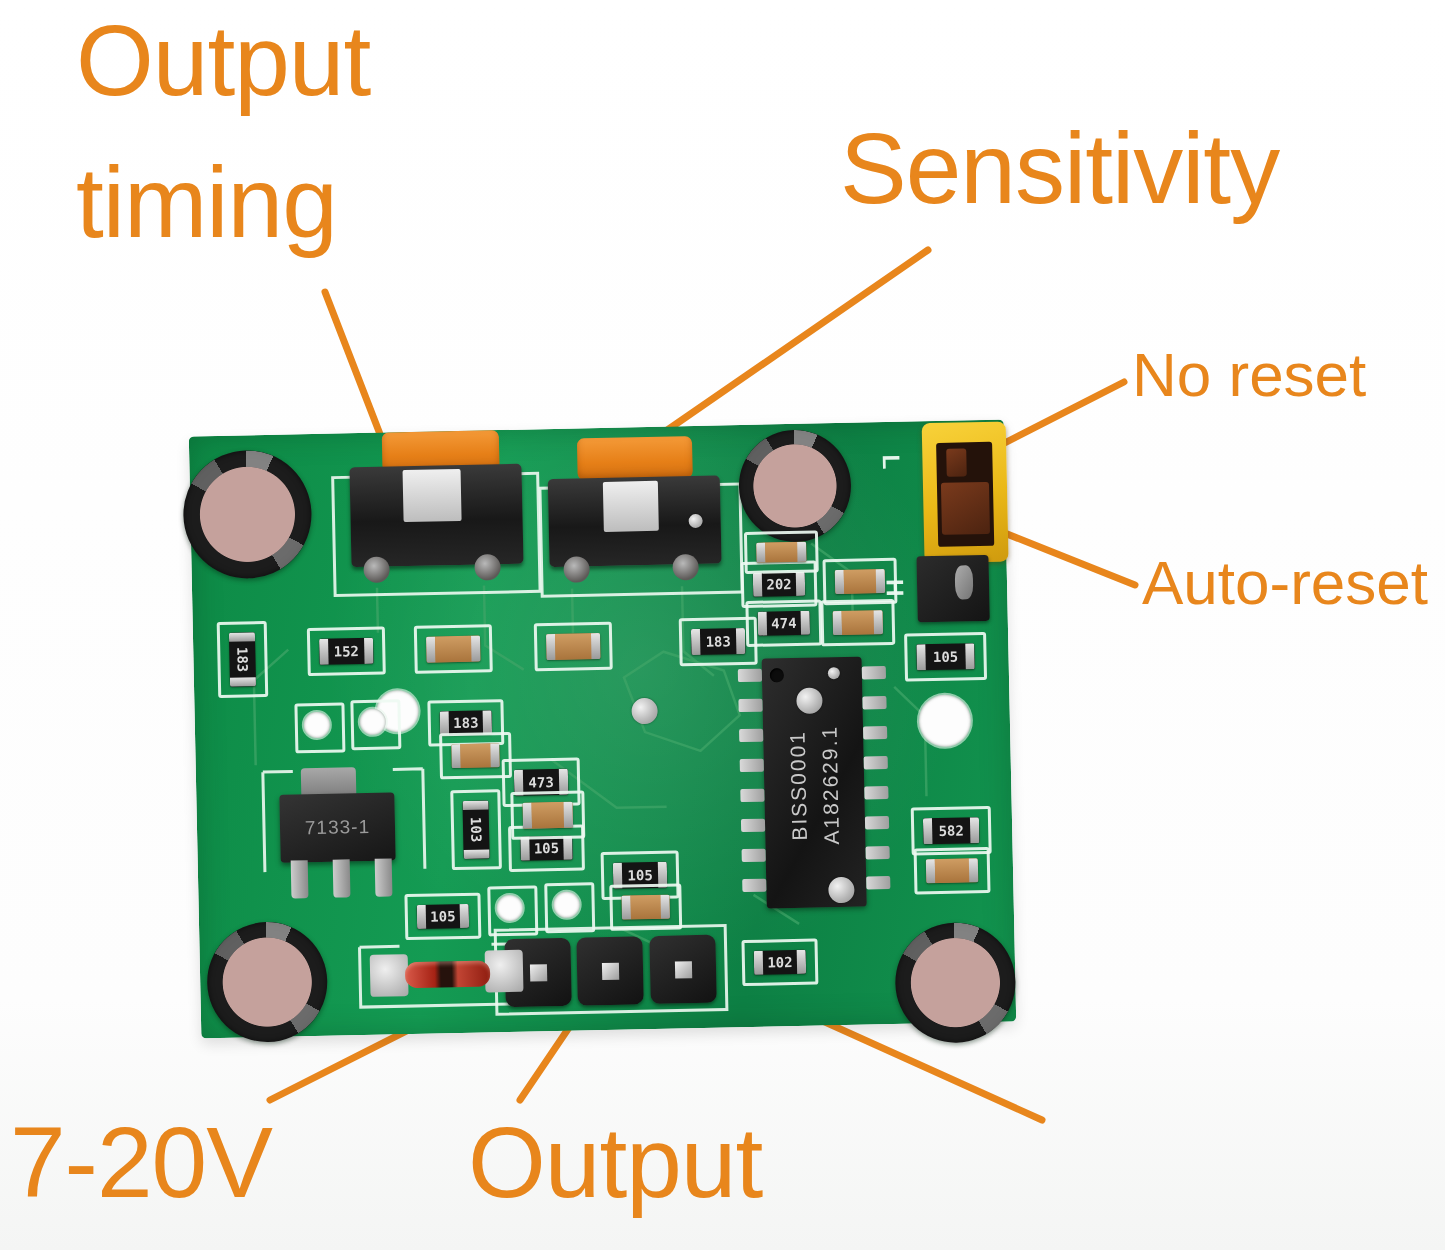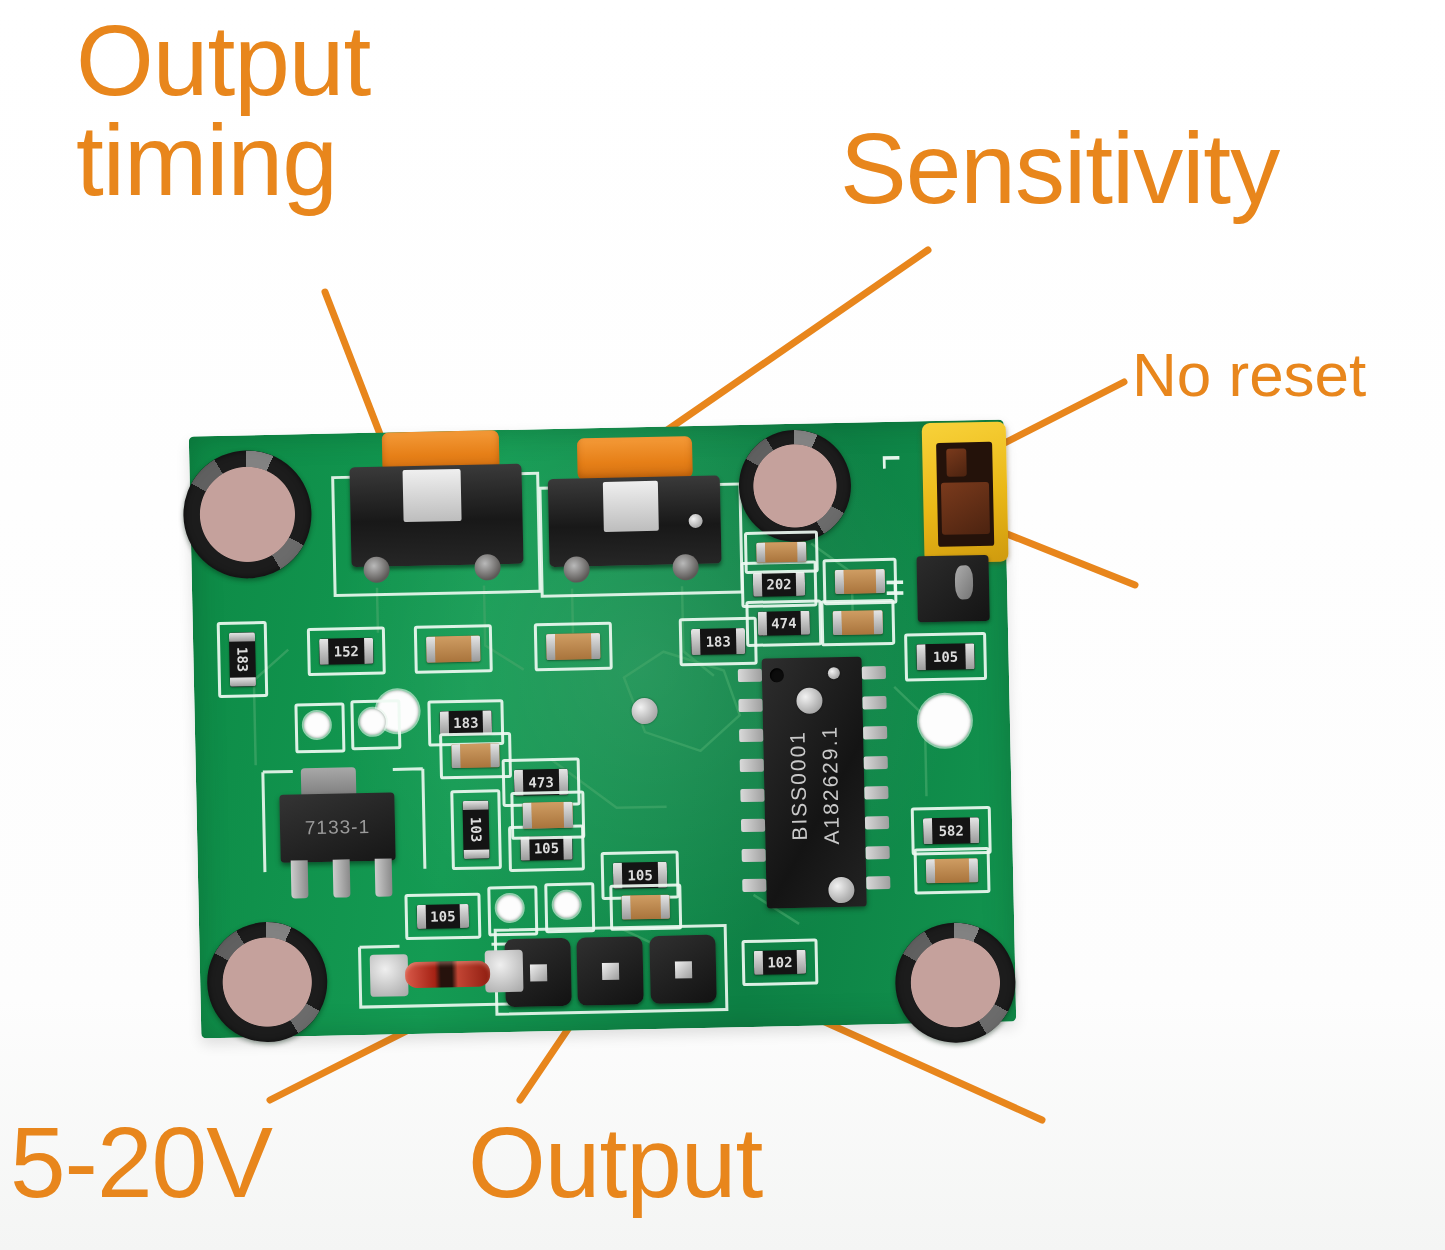--- a/index.html
+++ b/index.html
@@ -120,25 +120,26 @@
     <line class="ann-line" x1="928" y1="250" x2="663" y2="433" stroke="#E8861C"></line>
     <line class="ann-line" x1="987" y1="452" x2="1124" y2="382" stroke="#E8861C"></line>
     <line class="ann-line" x1="992" y1="528" x2="1135" y2="585" stroke="#E8861C"></line>
     <line class="ann-line" x1="543" y1="962" x2="270" y2="1100" stroke="#E8861C"></line>
     <line class="ann-line" x1="610" y1="967" x2="520" y2="1100" stroke="#E8861C"></line>
     <line class="ann-line" x1="683" y1="958" x2="1042" y2="1120" stroke="#E8861C"></line>
   </svg>
 
   <div class="lbl lbl-xl" style="left:76px;top:10px;">
     <span style="display:block;">Output</span>
-    <span style="display:block;">timing</span>
+    <span style="display:block;margin-top:42px;">timing</span>
   </div>
   <div class="lbl lbl-lg" style="left:1132px;top:344px;">No reset</div>
   <div class="lbl lbl-xl" style="left:840px;top:118px;">Sensitivity</div>
-  <div class="lbl lbl-xl" style="left:10px;top:1112px;">5-20V</div>
+  <div class="lbl lbl-lg" style="left:1142px;top:552px;">Auto-reset</div>
+  <div class="lbl lbl-xl" style="left:10px;top:1112px;">7-20V</div>
   <div class="lbl lbl-xl" style="left:468px;top:1112px;">Output</div>
 
   <div id="board">
 
     <svg id="trace-svg">
       <path class="trace" d="M185,155 L185,200 M292,155 L292,215 L330,240"></path>
       <path class="trace" d="M380,160 L380,205 M490,160 L490,225 L520,250"></path>
       <path class="trace" d="M430,250 L470,225 L530,245 L545,290 L505,325 L450,305 Z"></path>
       <path class="trace" d="M95,215 L60,245 L60,330"></path>
       <path class="trace" d="M355,330 L420,380 L470,380"></path>

